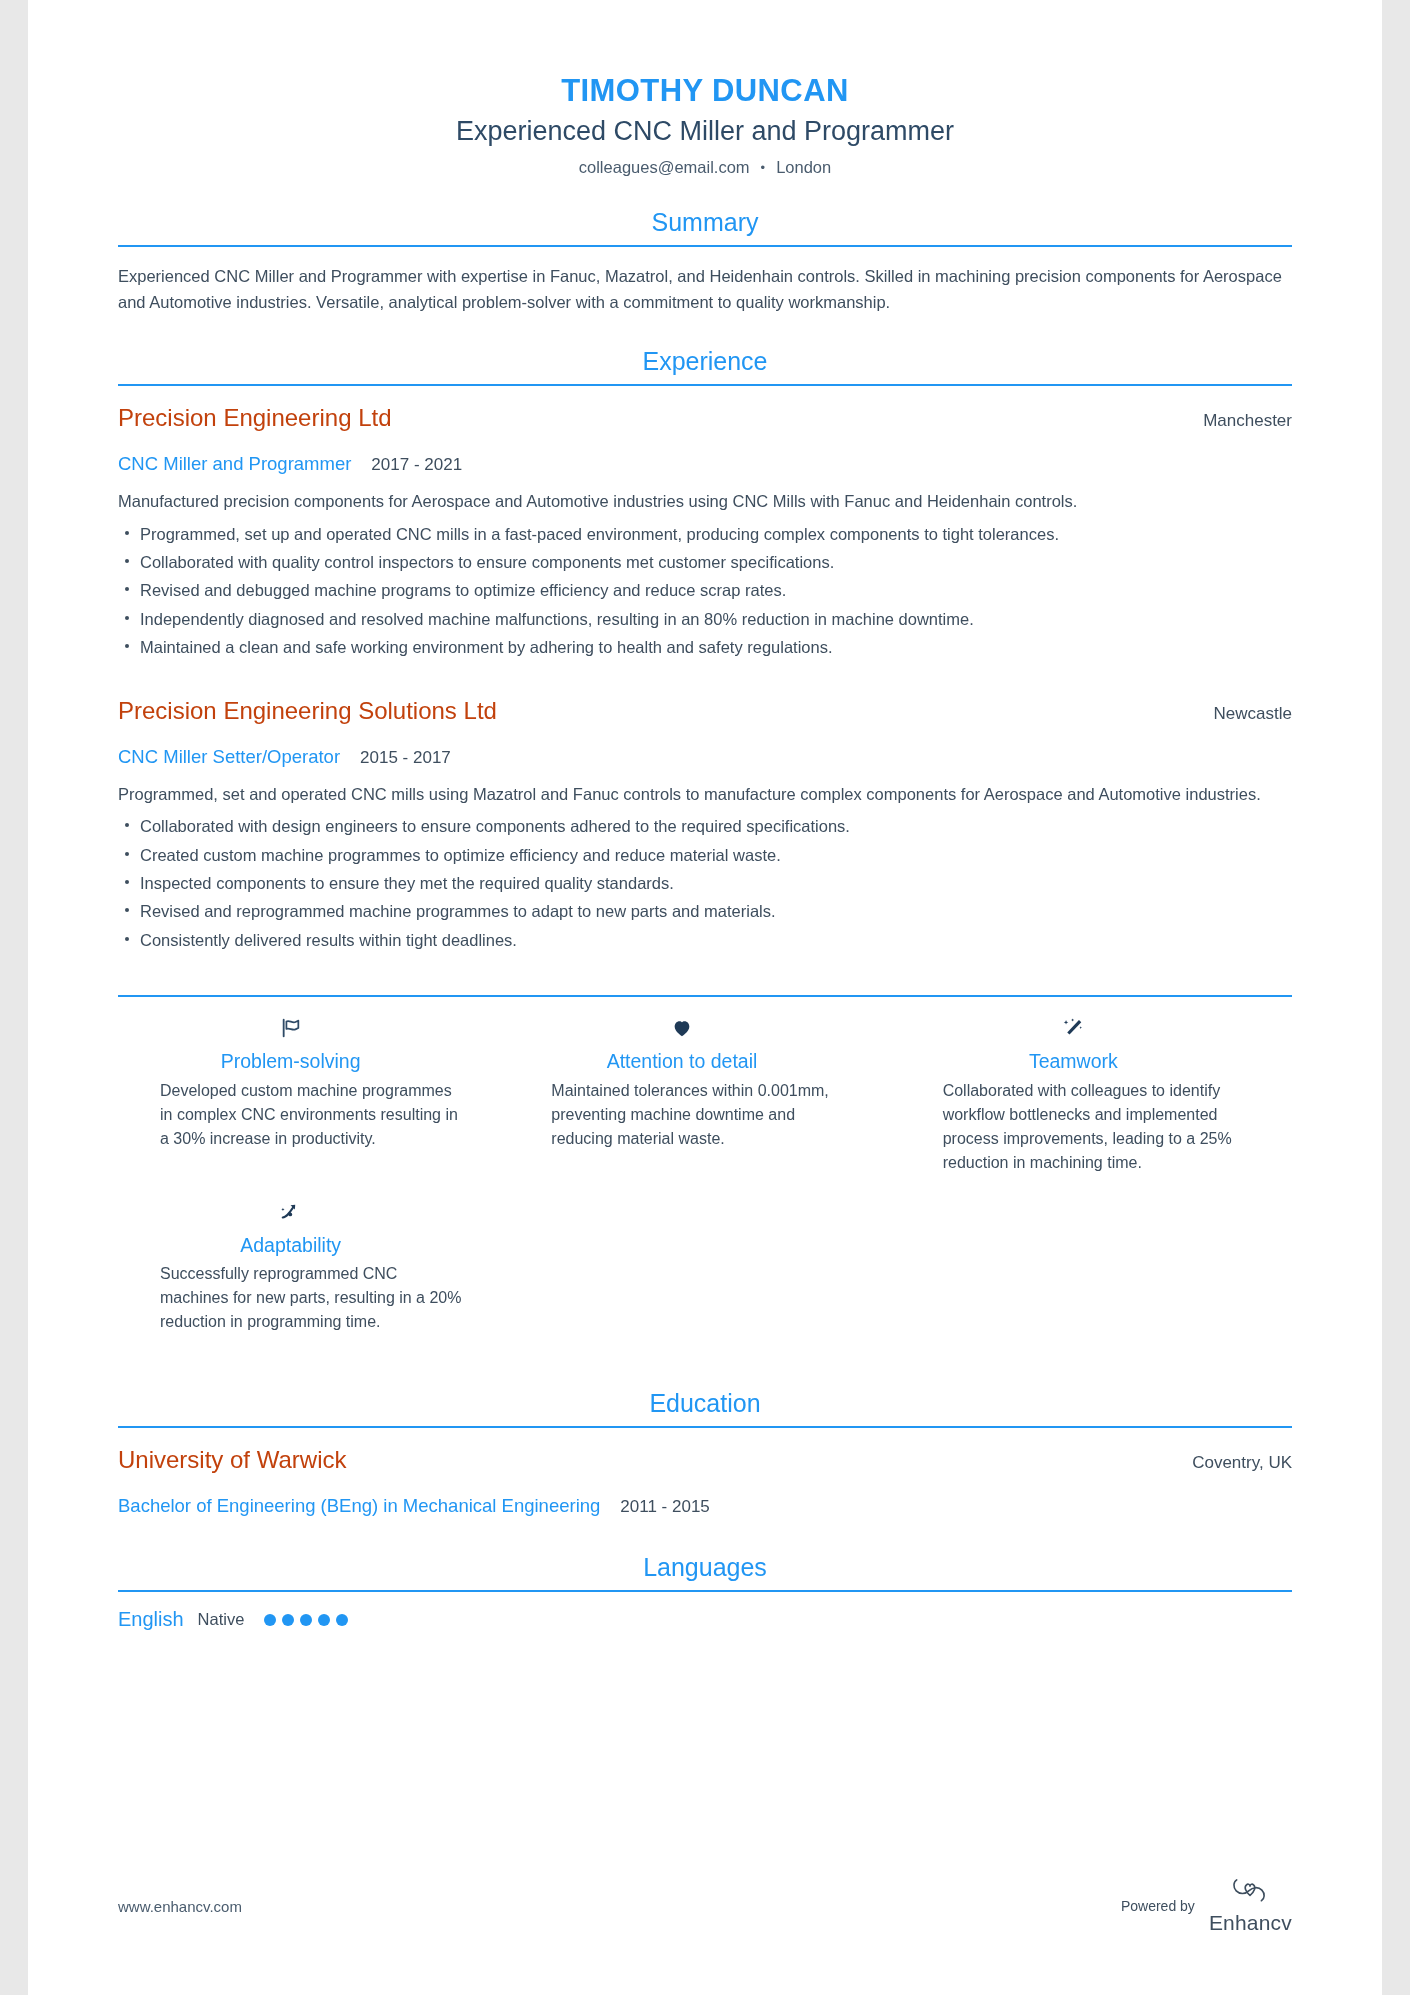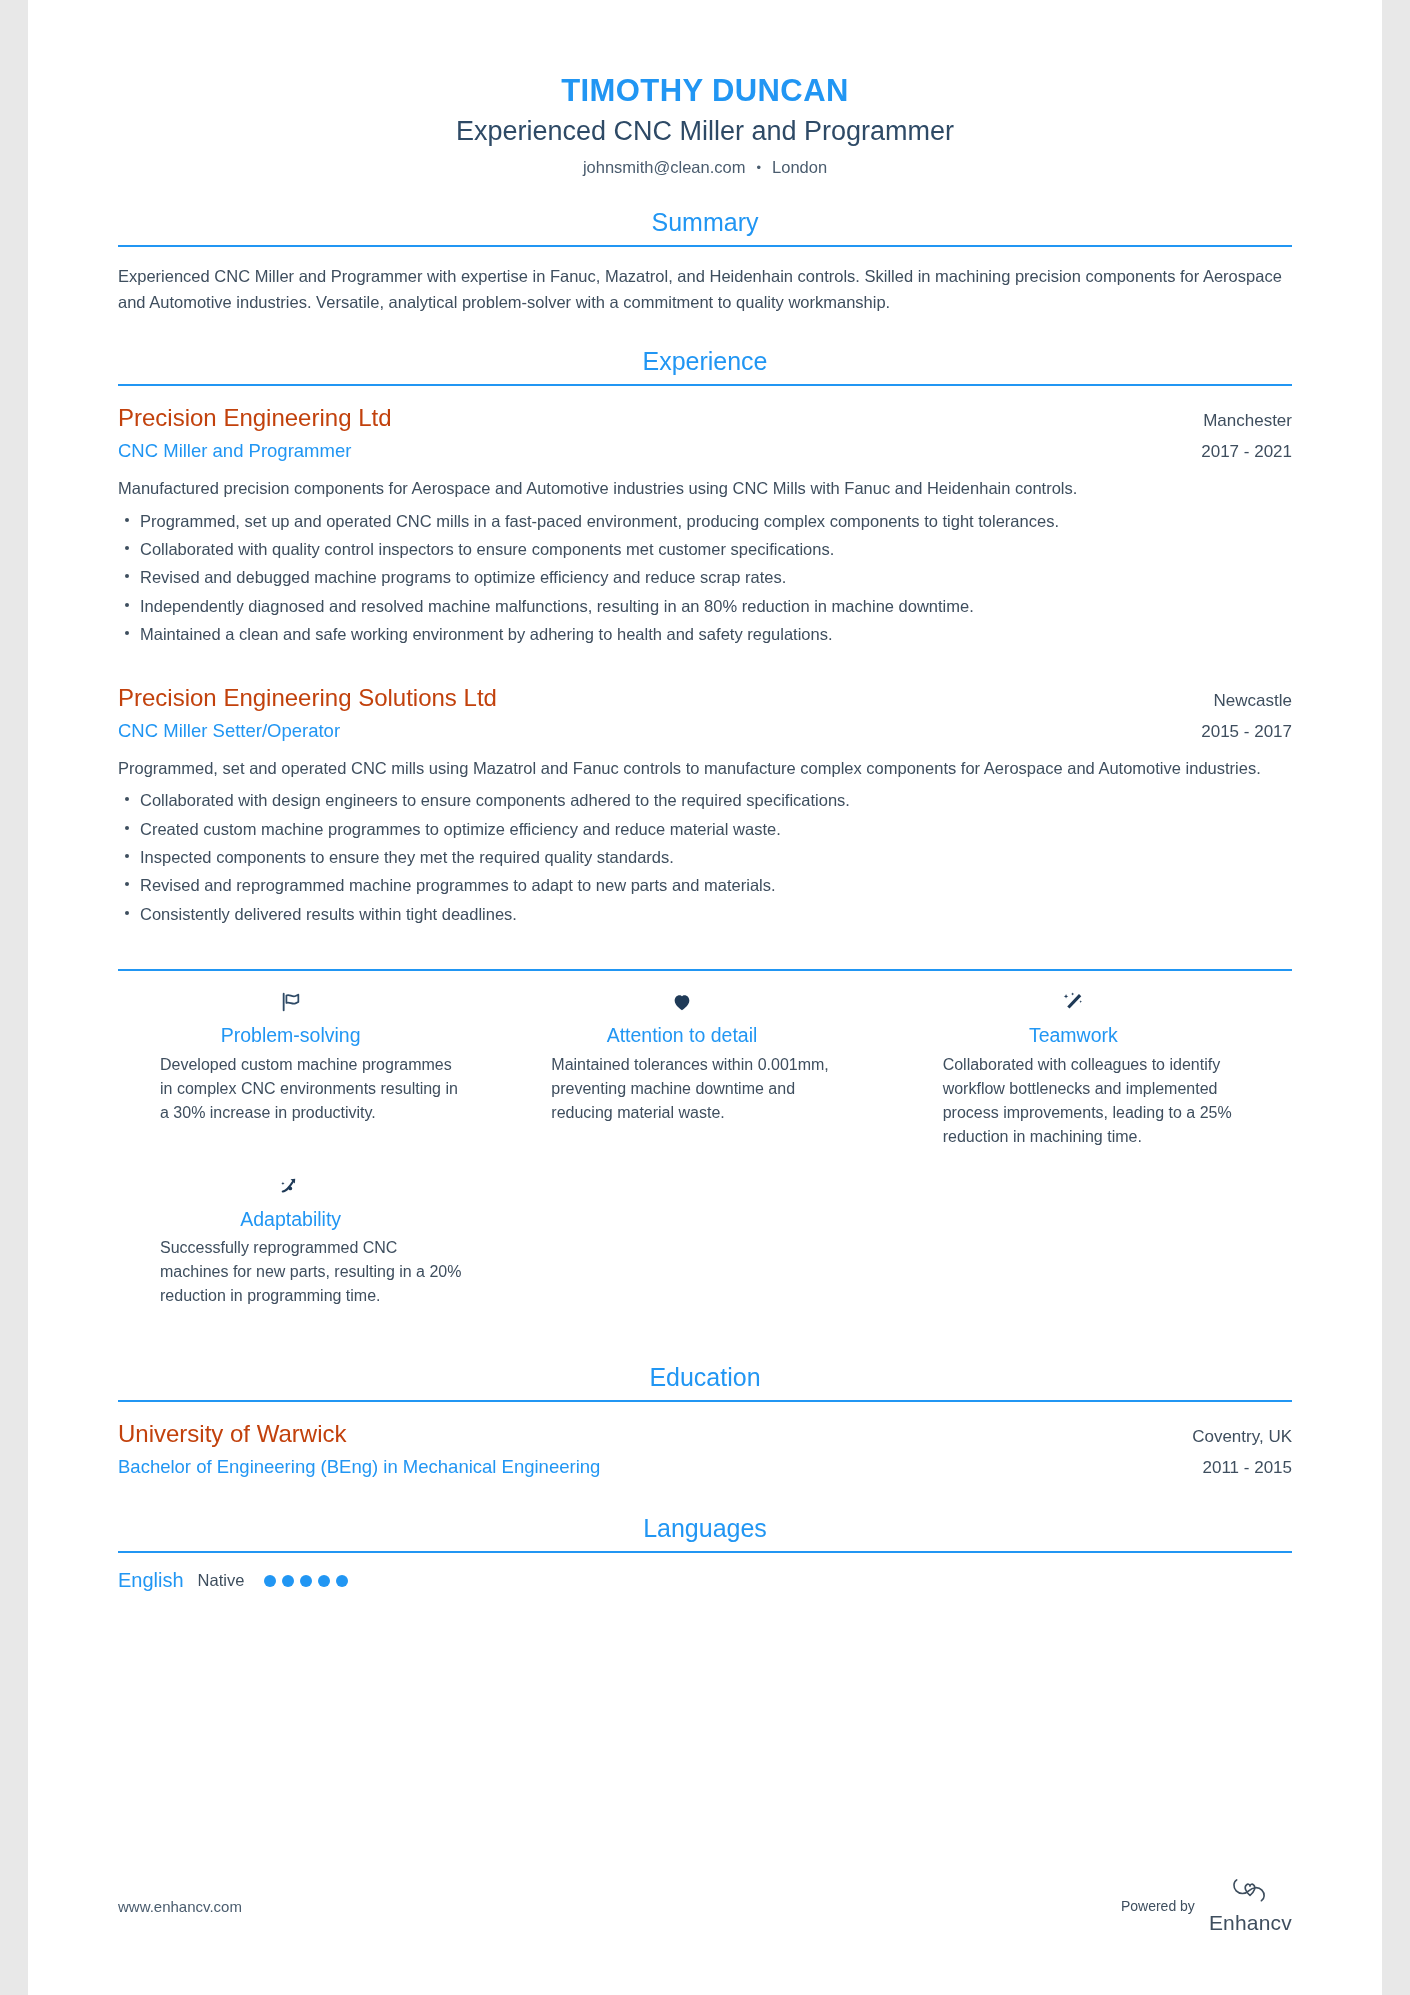--- a/index.html
+++ b/index.html
@@ -101,23 +101,22 @@
     line-height: 1.3;
   }
   .entry-loc {
     font-size: 17px;
     color: #3e4e5e;
     white-space: nowrap;
     padding-left: 20px;
   }
   .entry-row2 {
     display: flex;
-    justify-content: space-between;
     align-items: baseline;
-    margin-top: 6px;
+    margin-top: 19px;
   }
   .entry-role {
     font-size: 18.5px;
     color: #2196f3;
     line-height: 1.3;
   }
   .entry-dates {
     font-size: 17px;
     color: #3e4e5e;
     white-space: nowrap;
@@ -251,21 +250,21 @@
 </style>
 </head>
 <body>
 
 <div class="page">
 
   <div class="resume-header">
     <div class="full-name">TIMOTHY DUNCAN</div>
     <div class="job-title">Experienced CNC Miller and Programmer</div>
     <div class="contact-line">
-      <span>johnsmith@clean.com</span>
+      <span>colleagues@email.com</span>
       <span class="contact-sep">•</span>
       <span>London</span>
     </div>
   </div>
 
   <div class="section">
     <div class="section-title">Summary</div>
     <div class="section-rule"></div>
     <div class="section-body">
       <div class="summary-text">Experienced CNC Miller and Programmer with expertise in Fanuc, Mazatrol, and Heidenhain controls. Skilled in machining precision components for Aerospace and Automotive industries. Versatile, analytical problem-solver with a commitment to quality workmanship.</div>

